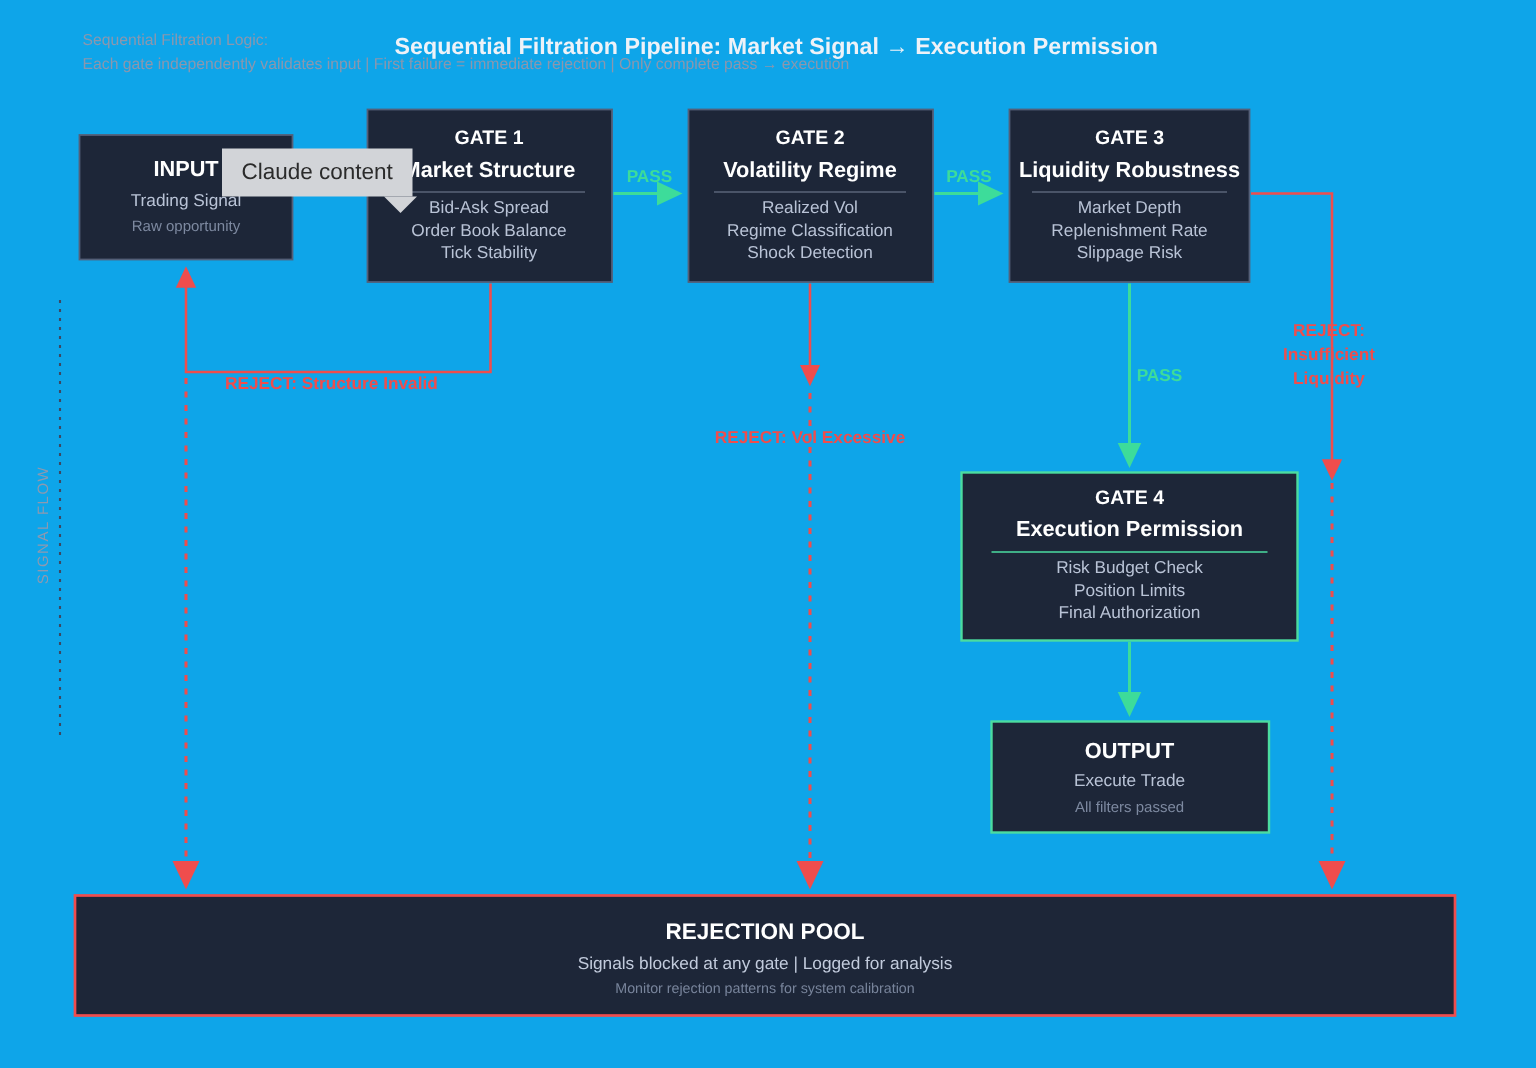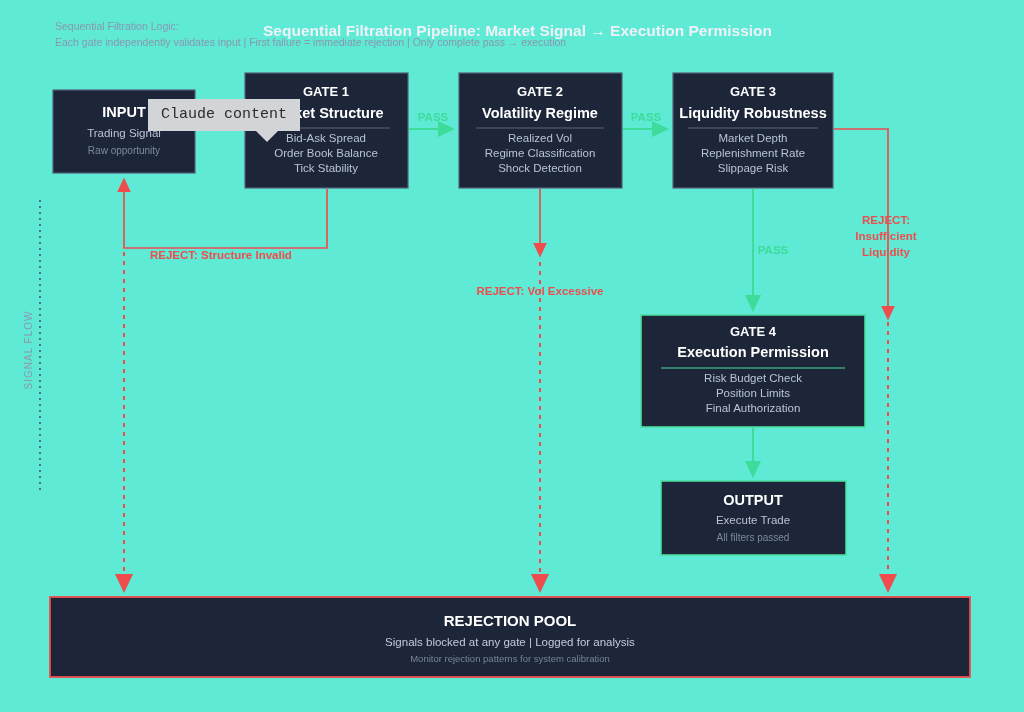--- a/index.html
+++ b/index.html
@@ -1,17 +1,17 @@
 <!DOCTYPE html>
 <html><head>
 <meta charset="utf-8">
 <style>
   html,body{margin:0;padding:0;background:#0d1220;}
   body{font-family:"Liberation Sans",sans-serif;}
-  #stage{position:relative;width:1024px;height:712px;background:#5eead4;overflow:hidden;text-align:right;}
+  #stage{position:relative;width:1024px;height:712px;background:#0ea5e9;overflow:hidden;text-align:right;}
   svg{position:absolute;left:0;top:0;}
   
   .t-title{font-family:"Liberation Sans",sans-serif;font-size:15.5px;font-weight:bold;fill:#eef2f8;}
   .t-meta{font-family:"Liberation Sans",sans-serif;font-size:10.5px;fill:#8b97ae;}
   .t-boxtitle{font-family:"Liberation Sans",sans-serif;font-size:13px;font-weight:bold;fill:#ffffff;}
   .t-boxsub{font-family:"Liberation Sans",sans-serif;font-size:14.5px;font-weight:bold;fill:#ffffff;}
   .t-item{font-family:"Liberation Sans",sans-serif;font-size:11.5px;fill:#b9c3d6;}
   .t-note{font-family:"Liberation Sans",sans-serif;font-size:10px;fill:#7d89a0;}
   .t-pass{font-family:"Liberation Sans",sans-serif;font-size:11.5px;font-weight:bold;fill:#3ddc9a;}
   .t-rej{font-family:"Liberation Sans",sans-serif;font-size:11.5px;font-weight:bold;fill:#ef4d4d;}
@@ -23,21 +23,21 @@
   .box-green{fill:#1d2638;stroke:#4bdca0;stroke-width:1.6;}
   .box-red{fill:#1d2638;stroke:#ef4d4d;stroke-width:1.8;}
   .div-gray{stroke:#5a6478;stroke-width:1;}
   .div-green{stroke:#4bdca0;stroke-width:1;}
   .ln-green{stroke:#3ddc9a;stroke-width:2;fill:none;}
   .ln-red{stroke:#ef4d4d;stroke-width:1.7;fill:none;}
   .ln-red-dot{stroke:#ef4d4d;stroke-width:2;fill:none;stroke-dasharray:4 5;}
   .ln-flow-dot{stroke:#3c4862;stroke-width:1.4;fill:none;stroke-dasharray:2 4;}
   
   #tooltip{position:absolute;background:#d2d4d8;color:#2b2b2b;
-           font-family:Liberation Mono, monospace;font-size:15px;
+           font-family:Liberation Sans, sans-serif;font-size:15px;
            padding:7px 13px 8px 13px;white-space:nowrap;}
   #tooltip-tail{position:absolute;width:0;height:0;
            border-left:11px solid transparent;border-right:11px solid transparent;
            border-top:11px solid #d2d4d8;}
 </style>
 </head>
 <body>
 
 <div id="stage">
 

